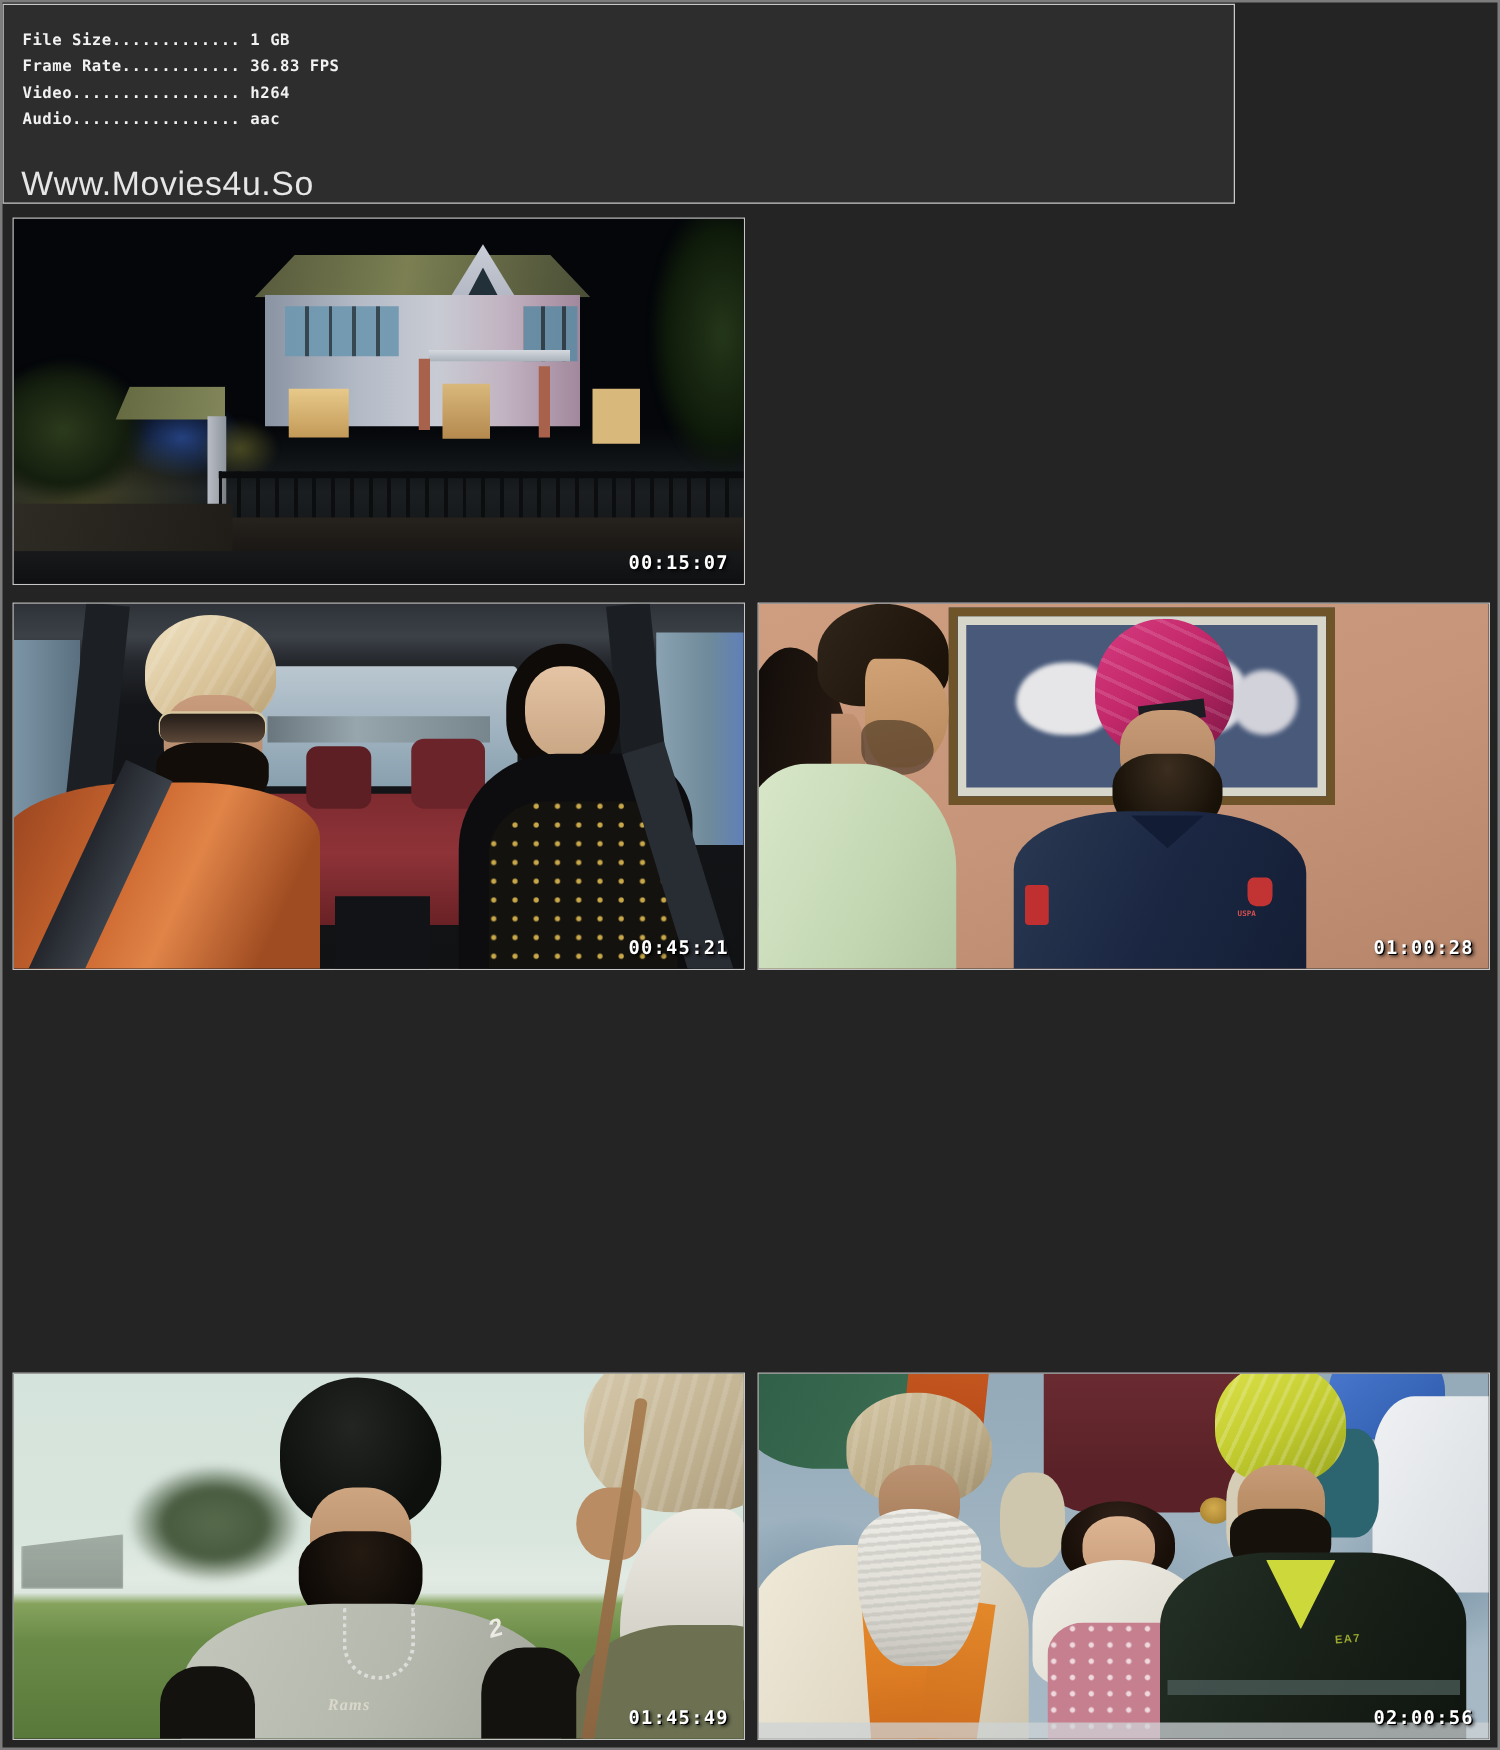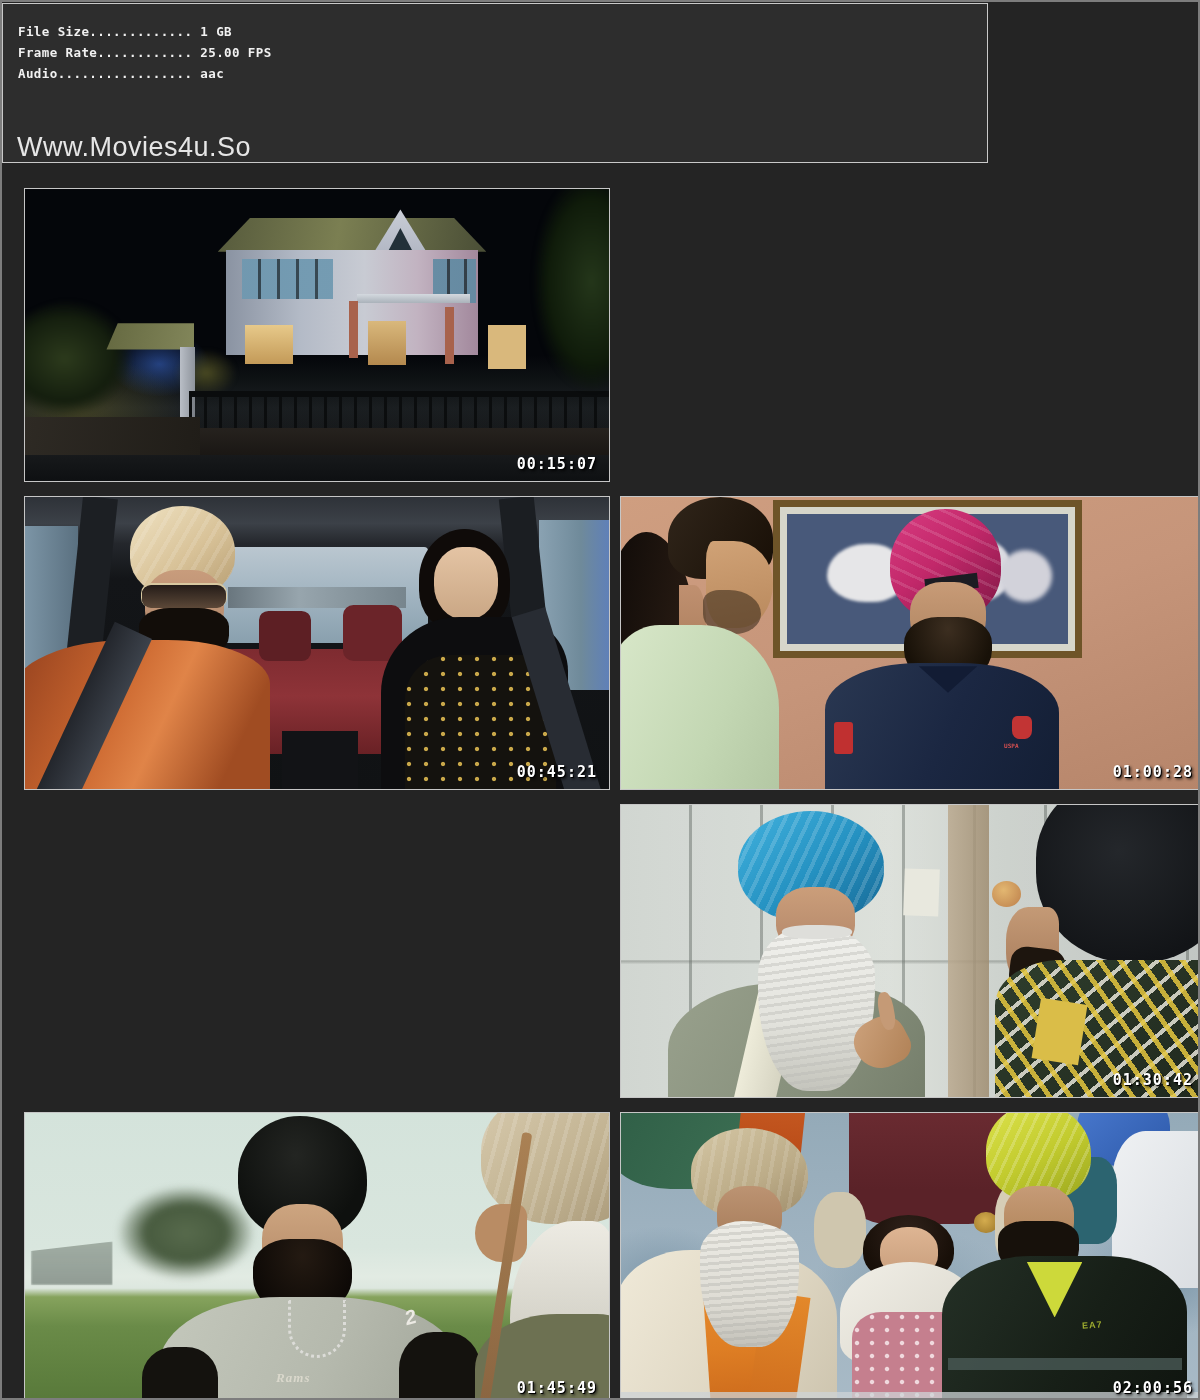--- a/index.html
+++ b/index.html
@@ -8,21 +8,21 @@
   .frame{position:absolute;inset:0;border:2px solid #7d7d7d;pointer-events:none;z-index:40}
 
   
   .header-box{position:absolute;left:2px;top:3px;width:986px;height:160px;box-sizing:border-box;
               background:#2d2d2d;border:1px solid #c9c9c9;padding:17px 0 0 15px;z-index:2}
   .info-line{font-weight:700;font-size:12.5px;line-height:21px;color:#f1f1f1;letter-spacing:.4px;white-space:pre}
   .watermark{position:absolute;left:14px;bottom:1px;font-family:"Liberation Sans","DejaVu Sans",sans-serif;
              font-size:27px;font-weight:400;color:#e6e6e6;letter-spacing:.5px;line-height:1}
 
   
-  figure.thumb{position:absolute;margin:16px;width:586px;height:294px;box-sizing:border-box;
+  figure.thumb{position:absolute;margin:2px;width:586px;height:294px;box-sizing:border-box;
                border:1px solid #c6c6c6;background:#000;overflow:hidden}
   .c0{left:8px}.c1{left:604px}
   .r0{top:172px}.r1{top:480px}.r2{top:788px}.r3{top:1096px}
   .scene{position:absolute;inset:0;overflow:hidden}
   .sh{position:absolute}
   .ts{position:absolute;right:12px;bottom:8px;z-index:9;font-weight:700;font-size:15px;
       font-family:"DejaVu Sans Mono",monospace;color:#ffffff;letter-spacing:1px;
       text-shadow:1px 1px 0 #000,2px 2px 3px rgba(0,0,0,.85)}
 
   
@@ -232,21 +232,22 @@
   .s8-rail{left:0;bottom:0;width:100%;height:4.5%;background:#ced3d5;opacity:.75}
 </style>
 </head>
 <body>
 
 <div class="sheet">
   <div class="frame"></div>
 
   <div class="header-box">
     <div class="info-line">File Size............. 1 GB</div>
-    <div class="info-line">Frame Rate............ 25.00 FPS</div>
+    <div class="info-line">Frame Rate............ 36.83 FPS</div>
+    <div class="info-line">Video................. h264</div>
     <div class="info-line">Audio................. aac</div>
     <div class="watermark">Www.Movies4u.So</div>
   </div>
 
   <figure class="thumb c0 r0">
     <div class="scene s1">
       <div class="sh s1-tree-l"></div>
       <div class="sh s1-bush"></div>
       <div class="sh s1-house">
         <div class="s1-roof"></div>
@@ -320,41 +321,20 @@
       <div class="sh s4-face1"></div>
       <div class="sh s4-hair2"></div>
       <div class="sh s4-face2"></div>
       <div class="sh s4-stubble"></div>
       <div class="sh s4-tee2"></div>
     </div>
     <span class="ts">01:00:28</span>
   </figure>
 
 
-  <figure class="thumb c1 r2">
-    <div class="scene s6">
-      <div class="sh s6-doorframe"></div>
-      <div class="sh s6-paper"></div>
-      <div class="sh s6-orb"></div>
-      <div class="sh s6-body"></div>
-      <div class="sh s6-sash"></div>
-      <div class="sh s6-turban"></div>
-      <div class="sh s6-face"></div>
-      <div class="sh s6-beard"></div>
-      <div class="sh s6-mustache"></div>
-      <div class="sh s6-hand"></div>
-      <div class="sh s6-finger"></div>
-      <div class="sh s6-turban2"></div>
-      <div class="sh s6-face2"></div>
-      <div class="sh s6-beard2"></div>
-      <div class="sh s6-shoulder"></div>
-      <div class="sh s6-tee2"></div>
-    </div>
-    <span class="ts">01:30:42</span>
-  </figure>
 
   <figure class="thumb c0 r3">
     <div class="scene s7">
       <div class="sh s7-tree"></div>
       <div class="sh s7-shed"></div>
       <div class="sh s7-turban"></div>
       <div class="sh s7-face"></div>
       <div class="sh s7-beard"></div>
       <div class="sh s7-jersey"></div>
       <div class="sh s7-sleeve-l"></div>

